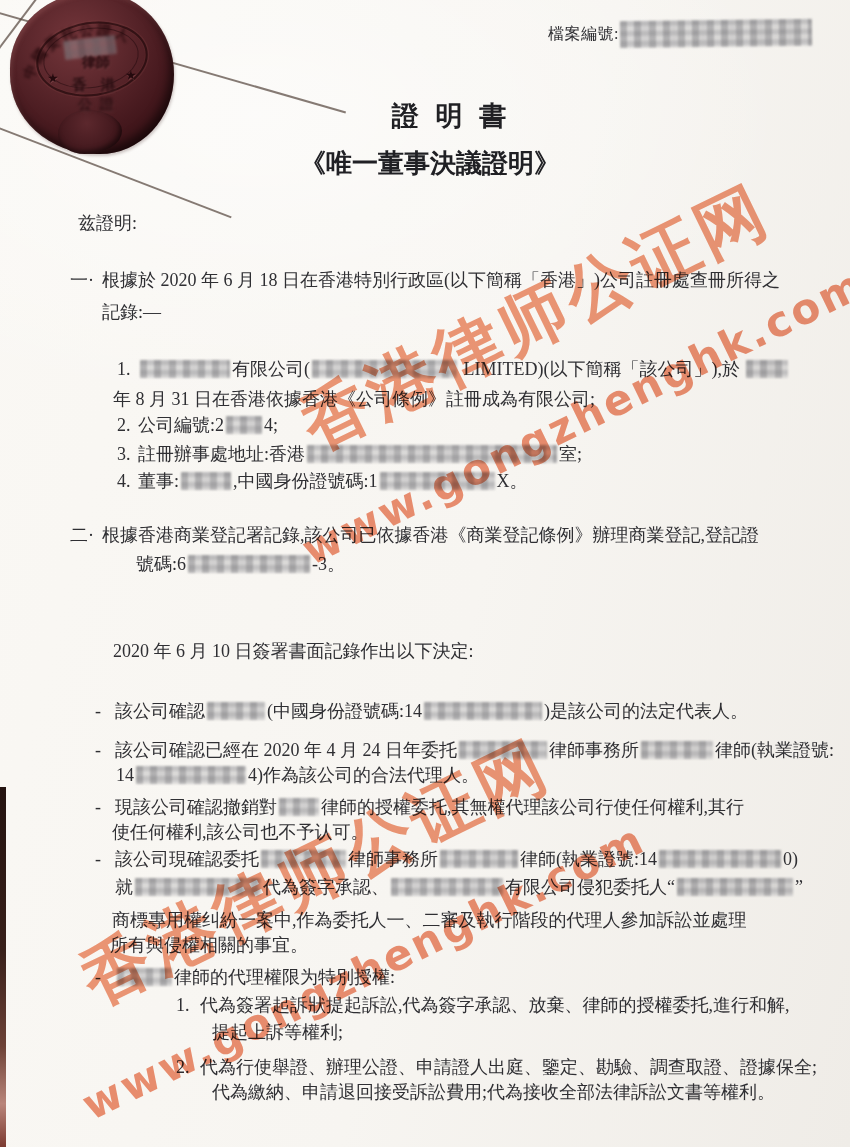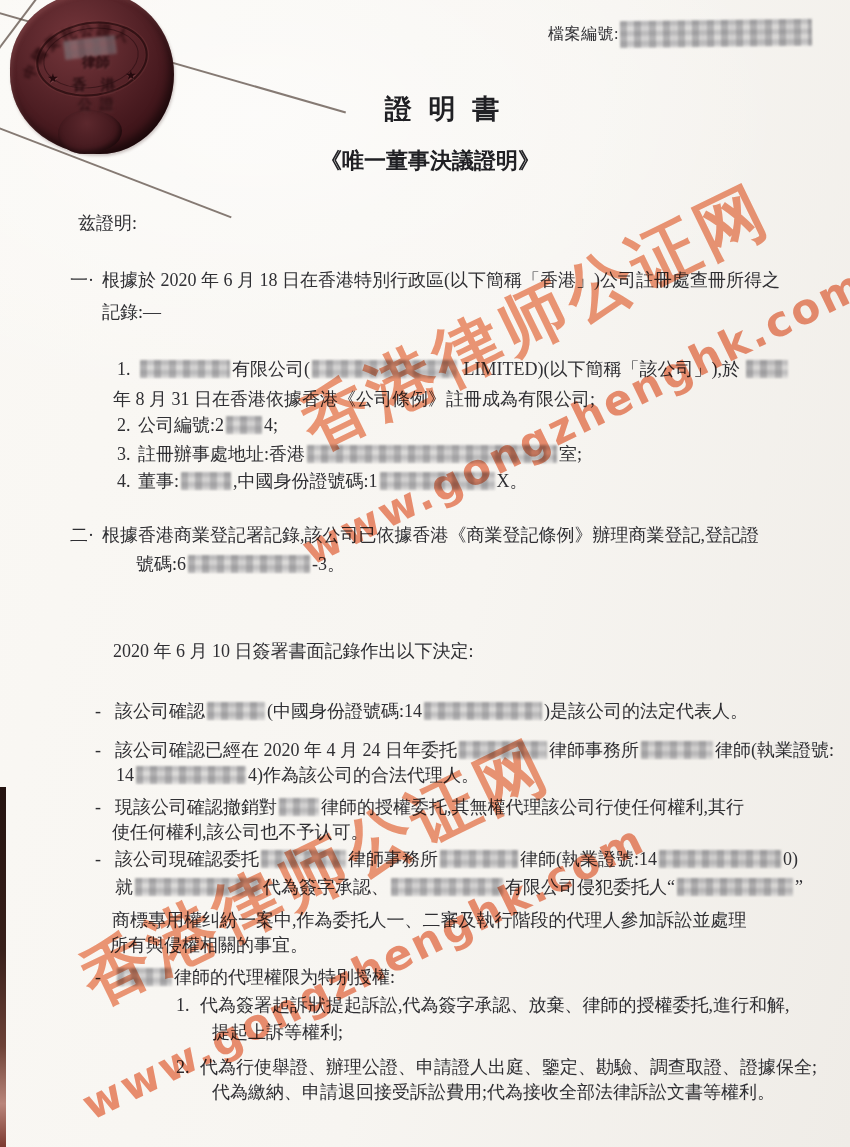--- a/index.html
+++ b/index.html
@@ -46,21 +46,21 @@
   }
   .seal-mark{position:absolute;color:#24090d;font-weight:bold;
     text-shadow:.5px .7px 0 rgba(185,125,125,.28);filter:blur(1.3px);white-space:nowrap;}
   .seal svg{position:absolute;left:0;top:0;}
   
   .fileno-label{position:absolute;left:548px;top:24px;font-size:16px;letter-spacing:.5px;}
   .fileno-redact{position:absolute;left:620px;top:20px;width:192px;height:27px;transform:rotate(-.7deg);}
   .doc-title{position:absolute;left:430px;top:86px;transform:translateX(-50%);
     font-size:27px;font-weight:bold;letter-spacing:5px;color:#202024;white-space:nowrap;}
   .doc-subtitle{position:absolute;left:430px;top:146px;transform:translateX(-50%);
-    font-size:22px;font-weight:bold;color:#202024;white-space:nowrap;}
+    font-size:26px;font-weight:bold;color:#202024;white-space:nowrap;}
   
   .line{position:absolute;font-size:18px;line-height:22px;white-space:nowrap;z-index:2;color:#2f2f33;}
   .line .mk{display:inline-block;}
   
   .redact{
     display:inline-block;height:18px;vertical-align:-3px;margin:0 2px;border-radius:1px;
     background-image:
       repeating-linear-gradient(90deg, rgba(122,122,126,.50) 0 7px, rgba(170,170,174,.26) 7px 14px, rgba(104,104,110,.44) 14px 21px, rgba(152,152,156,.30) 21px 29px),
       repeating-linear-gradient(180deg, rgba(128,128,132,.36) 0 5px, rgba(182,182,186,.20) 5px 10px);
     filter:blur(1.1px);
@@ -104,21 +104,21 @@
     <div class="seal-redact redact"></div>
     <div class="seal-mark" style="left:72px;top:62px;font-size:14px;">律師</div>
     <div class="seal-mark" style="left:38px;top:80px;font-size:11px;filter:blur(.7px);">★</div>
     <div class="seal-mark" style="left:116px;top:77px;font-size:11px;filter:blur(.7px);">★</div>
     <div class="seal-mark" style="left:62px;top:84px;font-size:15px;letter-spacing:14px;">香港</div>
     <div class="seal-mark" style="left:68px;top:104px;font-size:14px;letter-spacing:8px;filter:blur(1.7px);">公證</div>
   </div>
 
   <div class="fileno-label">檔案編號:</div>
   <div class="fileno-redact redact"></div>
-  <h1 class="doc-title" style="margin:5px;padding-left:19px;">證 明 書</h1>
+  <h1 class="doc-title" style="margin:12px;padding-left:19px;">證 明 書</h1>
   <h2 class="doc-subtitle" style="margin:0;">《唯一董事決議證明》</h2>
 
   <div class="line" style="left:78px;top:212px;"><span>兹證明:</span></div>
   <div class="line" style="left:70px;top:269px;"><span class="mk" style="width: 32px;">一·</span><span>根據於 2020 年 6 月 18 日在香港特別行政區(以下簡稱「香港」)公司註冊處查冊所得之</span></div>
   <div class="line" style="left:102px;top:301px;"><span>記錄:—</span></div>
   <div class="line" style="left:117px;top:358px;"><span class="mk" style="width: 21px;">1.</span><span class="redact" style="width: 90px;"></span><span>有限公司(</span><span class="redact" style="width: 145px;"></span><span> LIMITED)(以下簡稱「該公司」),於 </span><span class="redact" style="width: 42px;"></span></div>
   <div class="line" style="left:113px;top:388px;"><span>年 8 月 31 日在香港依據香港《公司條例》註冊成為有限公司;</span></div>
   <div class="line" style="left:117px;top:414px;"><span class="mk" style="width: 21px;">2.</span><span>公司編號:2</span><span class="redact" style="width: 36px;"></span><span>4;</span></div>
   <div class="line" style="left:117px;top:443px;"><span class="mk" style="width: 21px;">3.</span><span>註冊辦事處地址:香港</span><span class="redact" style="width: 250px;"></span><span>室;</span></div>
   <div class="line" style="left:117px;top:470px;"><span class="mk" style="width: 21px;">4.</span><span>董事:</span><span class="redact" style="width: 50px;"></span><span>,中國身份證號碼:1</span><span class="redact" style="width: 115px;"></span><span>X。</span></div>

